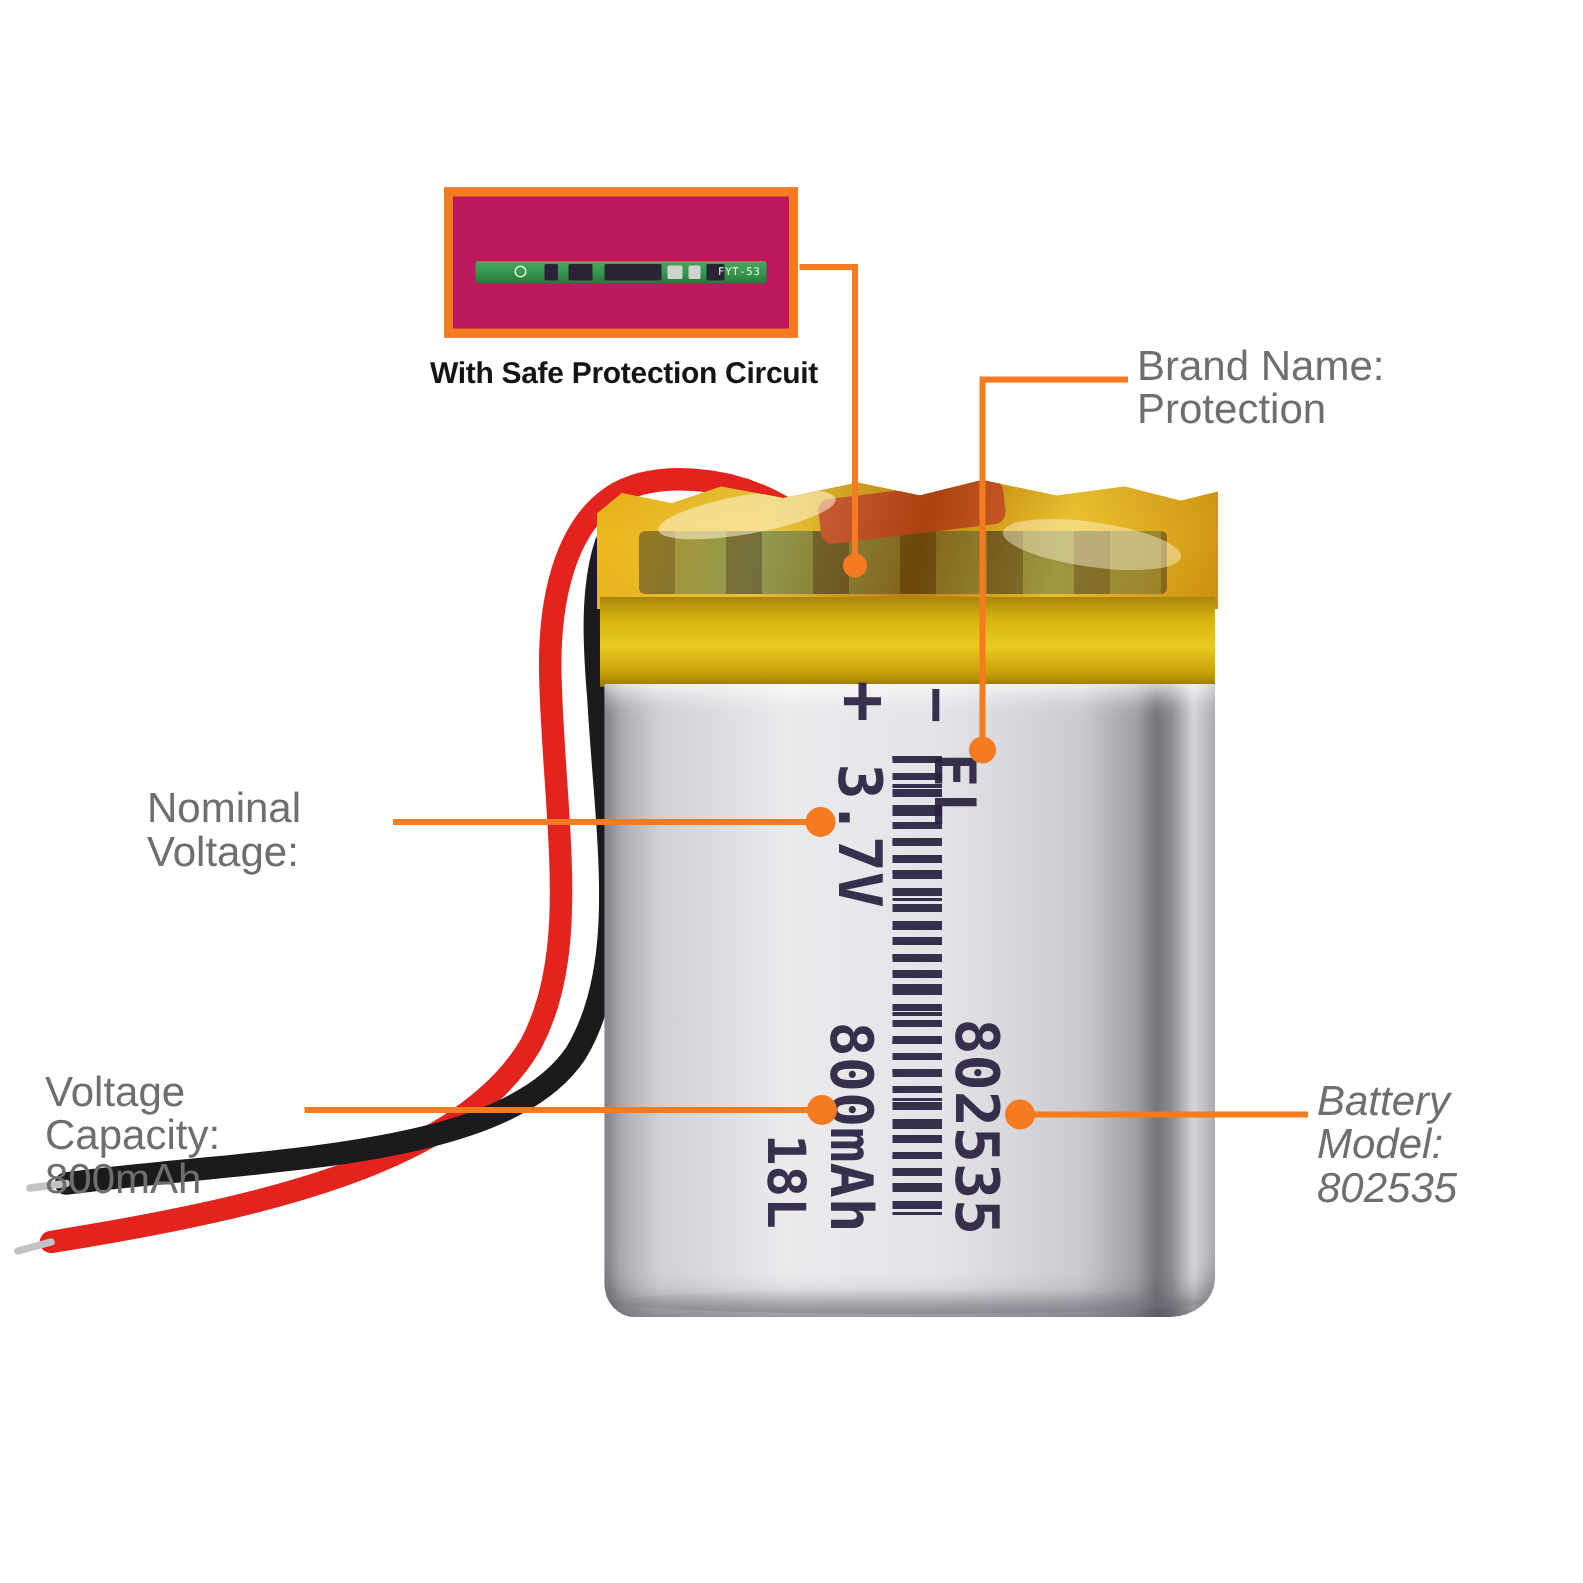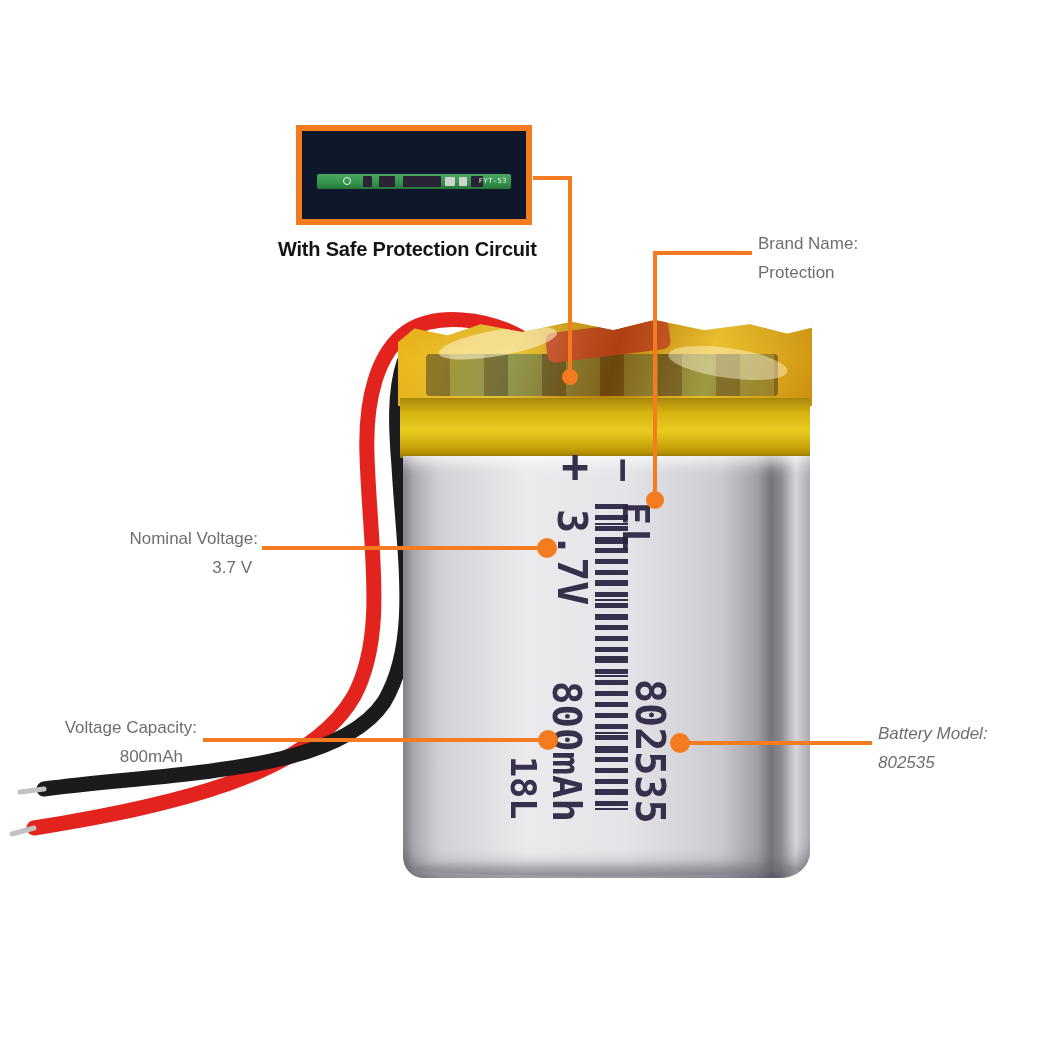--- a/index.html
+++ b/index.html
@@ -2,32 +2,32 @@
 <html style="--c-accent: #f47b20; --c-ink: #29213f; --c-label: #6e6e6e; --c-caption: #141414; --c-wire-red: #e3231d; --c-wire-black: #1b1b1e; --c-pcb: #35954d; --c-tape: #d9b411; --c-body: #d9d9dd;"><head>
 <meta charset="utf-8">
 <style>
   html,body{margin:0;padding:0;}
   body{
     width:1055px;height:1055px;position:relative;background:#ffffff;
     font-family:"Liberation Sans", sans-serif;overflow:hidden;
   }
 
   
-  .callout{position:absolute;color:var(--c-label);font-size:17px;line-height:29px;}
+  .callout{position:absolute;color:var(--c-label);font-size:28px;line-height:29px;}
   .callout .val{display:block;}
-  .callout.right-align{text-align:right;}
+  .callout.right-align{}
   .caption{
-    position:absolute;left:278px;top:238px;width:276px;
+    position:absolute;left:278px;top:238px;width:276px;text-align:center;
     color:var(--c-caption);font-size:20px;font-weight:bold;letter-spacing:-0.2px;
   }
 
   
   .pcb-box{
     position:absolute;left:296px;top:125px;width:236px;height:100px;
-    border:6px solid var(--c-accent);background:#0f172a;box-sizing:border-box;
+    border:6px solid var(--c-accent);background:#be185d;box-sizing:border-box;
   }
   .pcb-strip{
     position:absolute;left:15px;top:43px;width:194px;height:15px;
     background:linear-gradient(180deg,#49a85e,var(--c-pcb) 55%,#27763a);
     border-radius:2px;
   }
   .pcb-strip .logo-ring{
     position:absolute;left:26px;top:3px;width:8px;height:8px;border:1.5px solid #e8f5e9;
     border-radius:50%;box-sizing:border-box;
   }
@@ -156,21 +156,20 @@
   </div>
 </div>
 <div class="caption">With Safe Protection Circuit</div>
 
 <div class="callout" style="left:758px;top:229px;">
   <span>Brand Name:</span>
   <span class="val">Protection</span>
 </div>
 <div class="callout right-align" style="left:98px;top:524px;width:160px;">
   <span>Nominal Voltage:</span>
-  <span class="val" style="margin-right:6px;">3.7 V</span>
 </div>
 <div class="callout right-align" style="left:30px;top:713px;width:167px;">
   <span>Voltage Capacity:</span>
   <span class="val" style="margin-right:14px;">800mAh</span>
 </div>
 <div class="callout" style="left:878px;top:719px;font-style:italic;">
   <span>Battery Model:</span>
   <span class="val">802535</span>
 </div>
 

